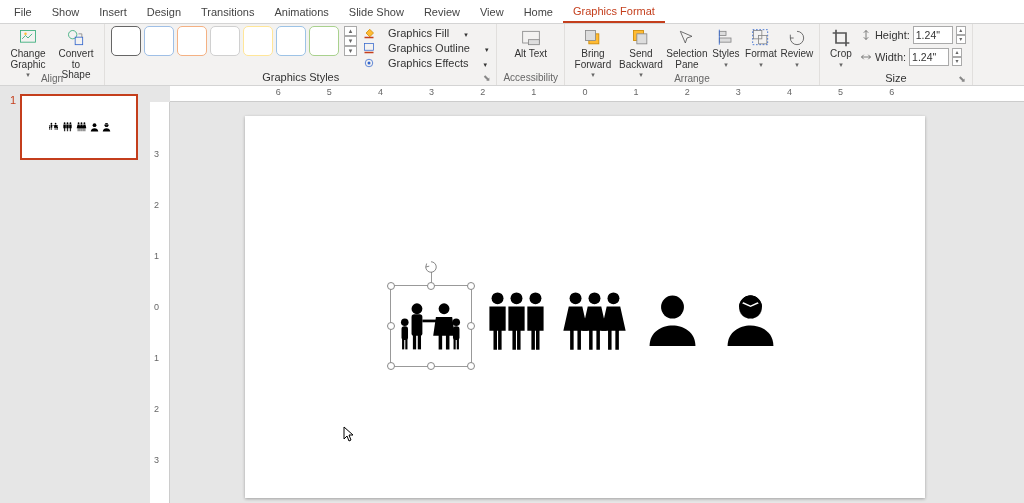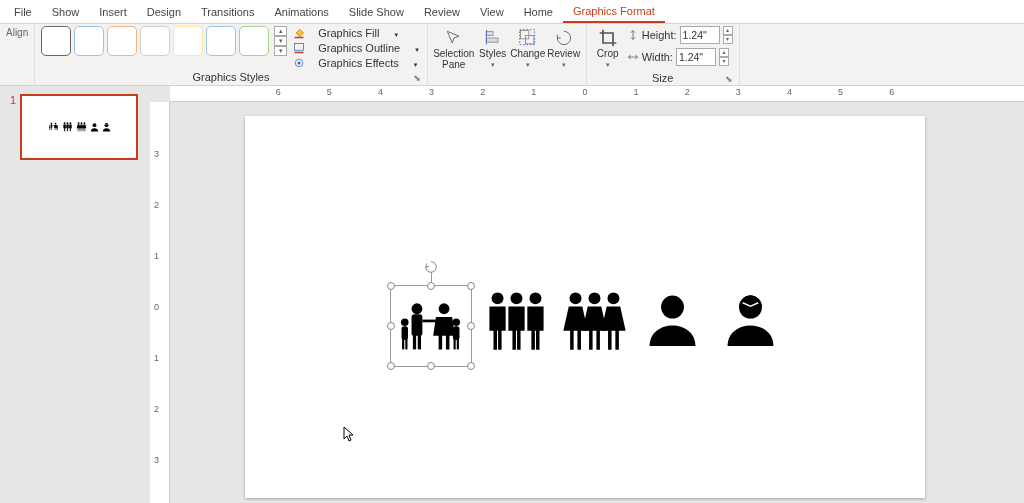--- a/index.html
+++ b/index.html
@@ -88,20 +88,39 @@
   <div class="tab">Slide Show</div>
   <div class="tab">Review</div>
   <div class="tab">View</div>
   <div class="tab">Home</div>
   <div class="tab active">Graphics Format</div>
 </div>
 
 <div class="ribbon">
 
   <div class="group">
+    <div class="group-body">
+      <div class="big-btn">
+        <svg viewBox="0 0 24 24">
+            <rect x="3" y="3" width="18" height="14" fill="none" stroke="#3a7"></rect>
+            <path d="M5 13l4-4 3 3 5-5" fill="none" stroke="#3a7"></path>
+            <circle cx="9" cy="7" r="1.5" fill="#fb3"></circle>
+          </svg>
+        <span class="lbl">Change Graphic</span>
+        <span class="caret">▾</span>
+      </div>
+      <div class="big-btn">
+        <svg viewBox="0 0 24 24">
+            <circle cx="8" cy="8" r="5" fill="none" stroke="#3a7"></circle>
+            <rect x="11" y="11" width="9" height="9" fill="none" stroke="#36c"></rect>
+            <path d="M15 7h4v4" fill="none" stroke="#888"></path>
+          </svg>
+        <span class="lbl">Convert to Shape</span>
+      </div>
+    </div>
     <div class="group-label">Align</div>
   </div>
 
   <div class="group" style="flex:0 0 auto">
     <div class="group-body">
       <div class="gallery">
         <div class="swatch sel"></div>
         <div class="swatch c1"></div>
         <div class="swatch c2"></div>
         <div class="swatch c3"></div>
@@ -137,23 +156,51 @@
               <circle cx="8" cy="8" r="2" fill="#36c"></circle>
             </svg>
           <span>Graphics Effects</span>
             <span style="font-size:7px;margin-left:2px">▾</span>
         </div>
       </div>
     </div>
     <div class="group-label"><span>Graphics Styles</span><span class="launcher">⬊</span></div>
   </div>
 
-
   <div class="group">
     <div class="group-body">
+      <div class="big-btn">
+        <svg viewBox="0 0 24 24">
+            <rect x="2" y="4" width="20" height="14" fill="none" stroke="#888"></rect>
+            <rect x="9" y="14" width="13" height="6" fill="#ddd" stroke="#888"></rect>
+          </svg>
+        <span class="lbl">Alt Text</span>
+      </div>
+    </div>
+    <div class="group-label">Accessibility</div>
+  </div>
+
+  <div class="group">
+    <div class="group-body">
+      <div class="big-btn">
+        <svg viewBox="0 0 24 24">
+            <rect x="7" y="7" width="12" height="12" fill="#fb3" stroke="#c80"></rect>
+            <rect x="3" y="3" width="12" height="12" fill="#ddd" stroke="#888"></rect>
+          </svg>
+        <span class="lbl">Bring Forward</span>
+          <span class="caret">▾</span>
+      </div>
+      <div class="big-btn">
+        <svg viewBox="0 0 24 24">
+            <rect x="3" y="3" width="12" height="12" fill="#fb3" stroke="#c80"></rect>
+            <rect x="7" y="7" width="12" height="12" fill="#ddd" stroke="#888"></rect>
+          </svg>
+        <span class="lbl">Send Backward</span>
+          <span class="caret">▾</span>
+      </div>
       <div class="big-btn" style="width:40px">
         <svg viewBox="0 0 24 24">
             <path d="M4 4l6 14 2-6 6-2z" fill="none" stroke="#555"></path>
           </svg>
         <span class="lbl">Selection Pane</span>
       </div>
       <div class="big-btn" style="width:30px">
         <svg viewBox="0 0 24 24">
             <rect x="4" y="4" width="8" height="5" fill="#ddd" stroke="#888"></rect>
             <rect x="4" y="12" width="14" height="5" fill="#ddd" stroke="#888"></rect>
@@ -161,32 +208,33 @@
           </svg>
         <span class="lbl">Styles</span>
           <span class="caret">▾</span>
       </div>
       <div class="big-btn" style="width:32px">
         <svg viewBox="0 0 24 24">
             <rect x="3" y="3" width="10" height="10" fill="none" stroke="#888"></rect>
             <rect x="9" y="9" width="10" height="10" fill="none" stroke="#888"></rect>
             <rect x="2" y="2" width="18" height="18" fill="none" stroke="#36c" stroke-dasharray="2"></rect>
           </svg>
-        <span class="lbl">Change</span>
+        <span class="lbl">Format</span>
           <span class="caret">▾</span>
       </div>
       <div class="big-btn" style="width:32px">
         <svg viewBox="0 0 24 24">
             <path d="M12 4a8 8 0 1 1-8 8" fill="none" stroke="#555"></path>
             <path d="M4 8l0 4 4 0" fill="none" stroke="#555"></path>
           </svg>
         <span class="lbl">Review</span>
           <span class="caret">▾</span>
       </div>
     </div>
+    <div class="group-label">Arrange</div>
   </div>
 
   <div class="group">
     <div class="group-body">
       <div class="big-btn" style="width:30px">
         <svg viewBox="0 0 24 24">
             <path d="M6 2v16h16M2 6h16v16" fill="none" stroke="#555" stroke-width="2"></path>
           </svg>
         <span class="lbl">Crop</span>
           <span class="caret">▾</span>

